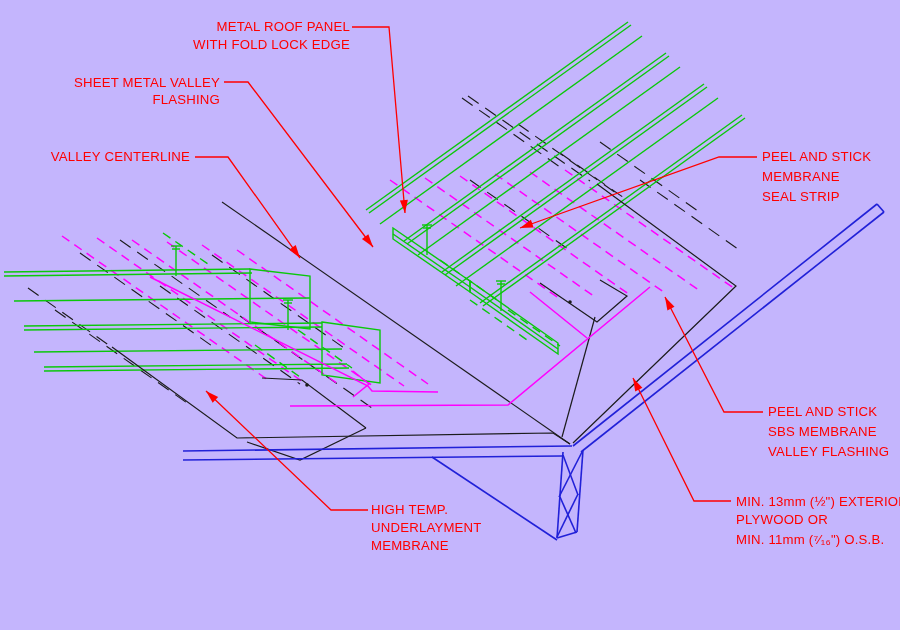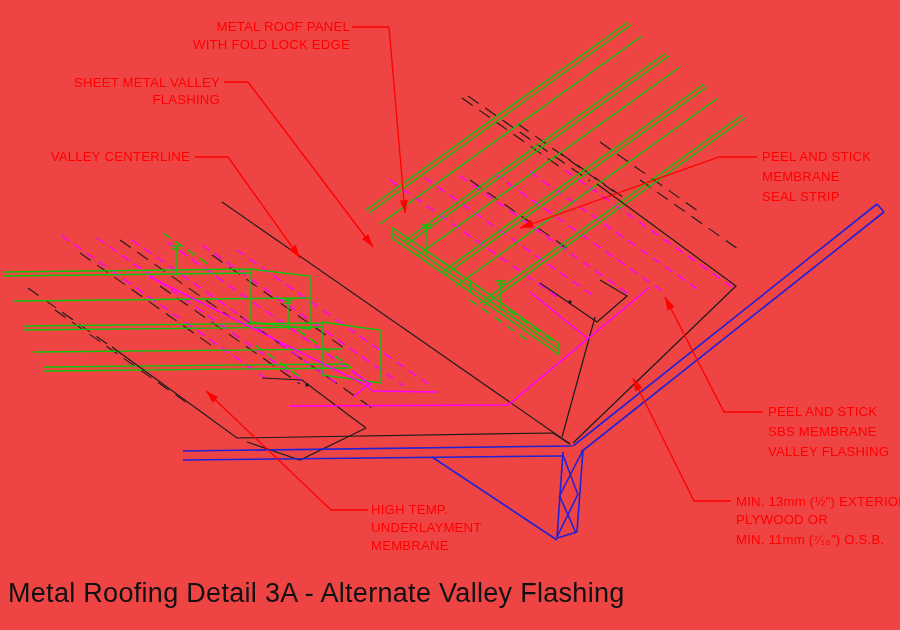--- a/index.html
+++ b/index.html
@@ -1,16 +1,16 @@
 <!DOCTYPE html>
 <html><head>
 <meta charset="utf-8">
 <style>
   html,body{margin:0;padding:0;background:#ffffff;}
-  .canvas{position:relative;width:900px;height:630px;background:#ef4444;overflow:hidden;
+  .canvas{position:relative;width:900px;height:630px;background:#c4b5fd;overflow:hidden;
           font-family:"Liberation Sans","DejaVu Sans",sans-serif;}
   .drawing-svg{position:absolute;left:0;top:0;}
   .drawing-svg text{font-family:"Liberation Sans","DejaVu Sans",sans-serif;
                     font-size:13.2px;letter-spacing:0.2px;}
   .title{position:absolute;left:8px;top:578px;font-size:27px;color:#111;
          letter-spacing:0.3px;white-space:nowrap;}
 </style>
 </head>
 <body>
 
@@ -148,14 +148,13 @@
       <circle cx="307" cy="385" r="1.8" fill="#1c1c1c" stroke="none"></circle>
       <circle cx="570" cy="302" r="1.8" fill="#1c1c1c" stroke="none"></circle>
       <text x="350" y="31" fill="#ff0000" text-anchor="end"><tspan x="350" y="31">METAL ROOF PANEL</tspan><tspan x="350" y="49">WITH FOLD LOCK EDGE</tspan></text>
       <text x="220" y="87" fill="#ff0000" text-anchor="end"><tspan x="220" y="87">SHEET METAL VALLEY</tspan><tspan x="220" y="104">FLASHING</tspan></text>
       <text x="190" y="161" fill="#ff0000" text-anchor="end"><tspan x="190" y="161">VALLEY CENTERLINE</tspan></text>
       <text x="762" y="161" fill="#ff0000" text-anchor="start"><tspan x="762" y="161">PEEL AND STICK</tspan><tspan x="762" y="181">MEMBRANE</tspan><tspan x="762" y="201">SEAL STRIP</tspan></text>
       <text x="768" y="416" fill="#ff0000" text-anchor="start"><tspan x="768" y="416">PEEL AND STICK</tspan><tspan x="768" y="436">SBS MEMBRANE</tspan><tspan x="768" y="456">VALLEY FLASHING</tspan></text>
       <text x="736" y="506" fill="#ff0000" text-anchor="start"><tspan x="736" y="506">MIN. 13mm (½") EXTERIOR</tspan><tspan x="736" y="524">PLYWOOD OR</tspan><tspan x="736" y="544">MIN. 11mm (⁷⁄₁₆") O.S.B.</tspan></text>
       <text x="371" y="514" fill="#ff0000" text-anchor="start"><tspan x="371" y="514">HIGH TEMP.</tspan><tspan x="371" y="532">UNDERLAYMENT</tspan><tspan x="371" y="550">MEMBRANE</tspan></text>
     </svg>
-  <div class="title">Metal Roofing Detail 3A - Alternate Valley Flashing</div>
 </div>
 
 </body></html>

